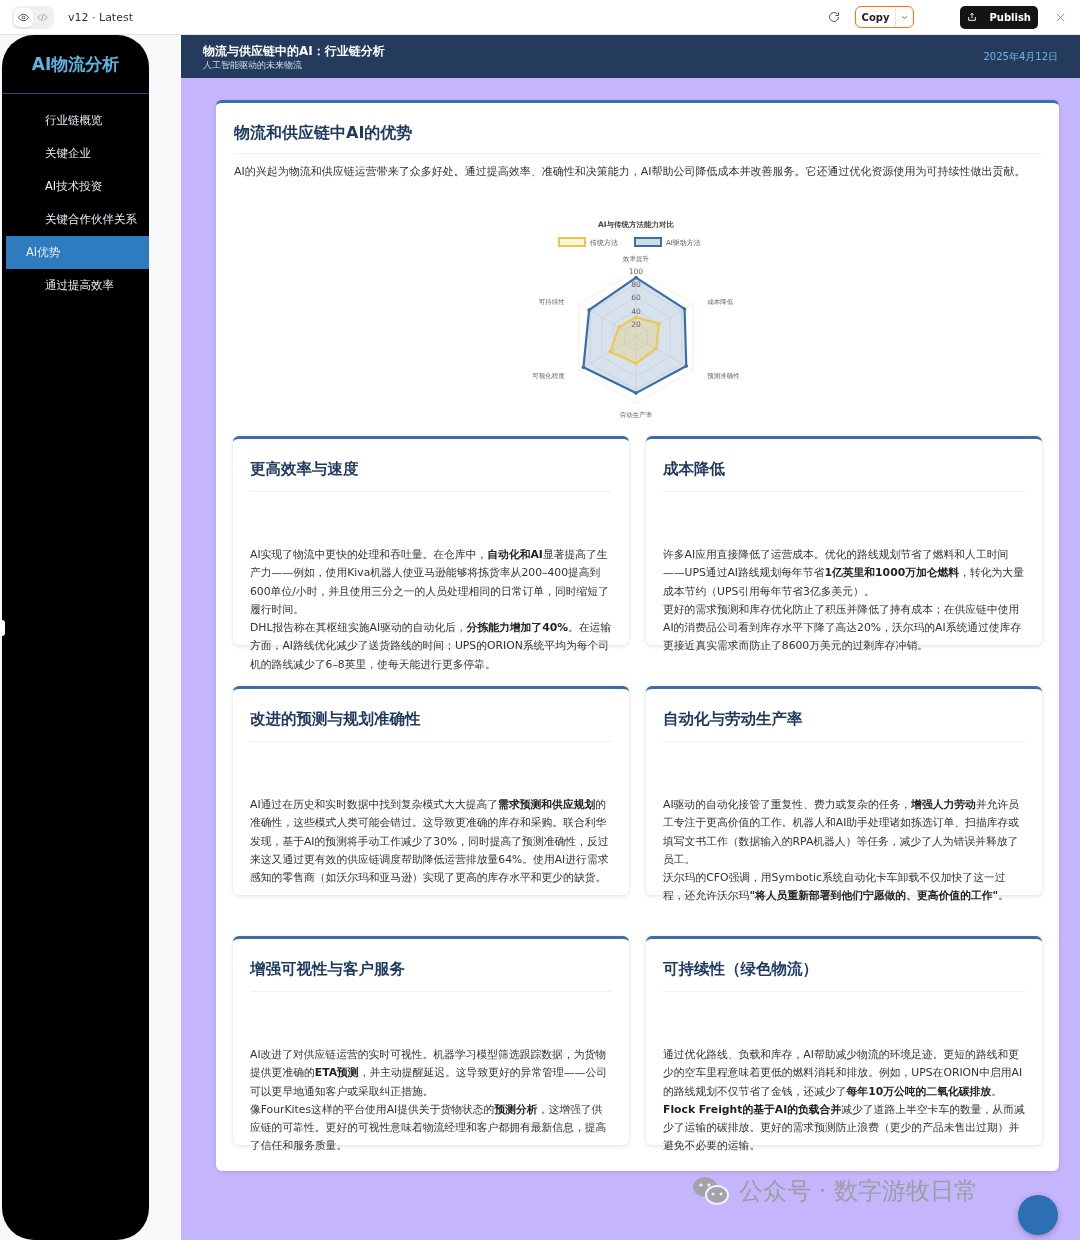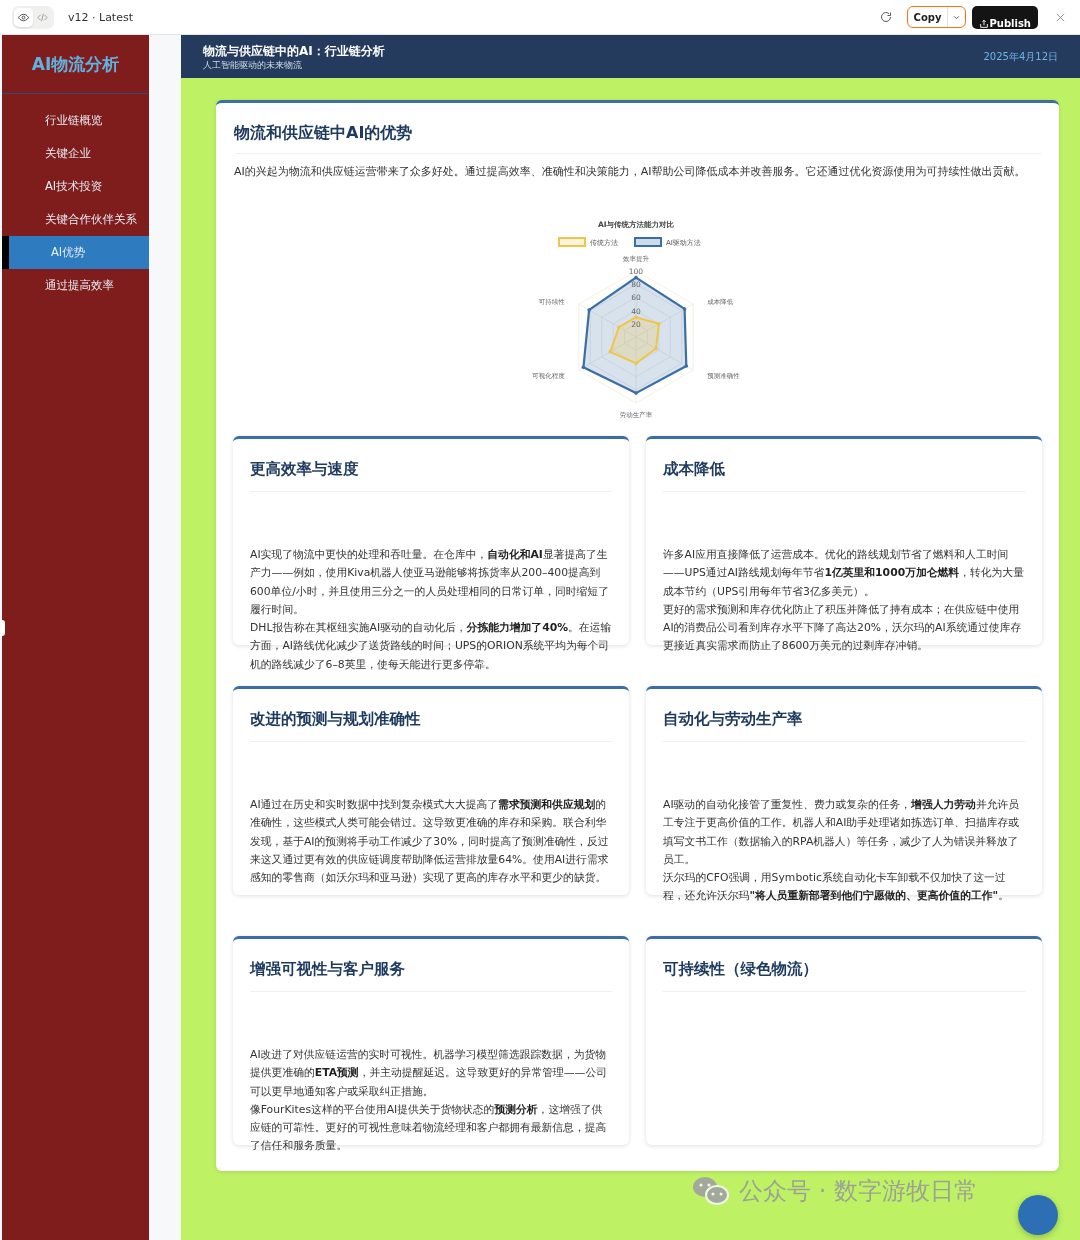--- a/index.html
+++ b/index.html
@@ -7,36 +7,36 @@
   .topbar { position: absolute; left: 0; top: 0; width: 1080px; height: 35px; background: #ffffff; border-bottom: 1px solid #e5e5e5; display: flex; align-items: center; }
   .view-toggle { margin-left: 12px; display: flex; background: #f0f0ee; border-radius: 7px; padding: 2px; }
   .view-toggle .vt { width: 19px; height: 19px; border-radius: 5px; display: flex; align-items: center; justify-content: center; }
   .view-toggle .vt.active { background: #ffffff; box-shadow: 0 1px 2px rgba(0,0,0,0.1); }
   .version { margin-left: 14px; font-size: 11px; color: #333; }
   .topbar-right { margin-left: auto; display: flex; align-items: center; margin-right: 12px; }
   .reload { width: 22px; height: 22px; display: flex; align-items: center; justify-content: center; margin-right: 10px; }
   .copy-group { display: flex; align-items: center; border: 1px solid #f97316; border-radius: 6px; height: 22px; margin-right: 6px; }
   .copy-btn { font-size: 10px; font-weight: bold; padding: 0 6px; color: #222; }
   .copy-caret { border-left: 1px solid #e5e5e5; width: 18px; height: 100%; display: flex; align-items: center; justify-content: center; }
-  .publish-btn { background: #141414; color: #fff; font-size: 10px; font-weight: bold; height: 23px; border-radius: 5px; display: flex; align-items: flex-end; padding: 0 7px; gap: 0; }
+  .publish-btn { background: #141414; color: #fff; font-size: 10px; font-weight: bold; height: 23px; border-radius: 5px; display: flex; align-items: center; padding: 0 7px; gap: 12px; margin-left: 40px; }
   .close-x { margin-left: 14px; width: 16px; height: 16px; display: flex; align-items: center; justify-content: center; }
 
-  .sidebar { position: absolute; left: 2px; top: 35px; width: 147px; height: 1205px; background: #7f1d1d; }
+  .sidebar { position: absolute; left: 2px; top: 35px; width: 147px; height: 1205px; background: #000000; border-radius: 32px; }
   .sidebar-brand { height: 59px; display: flex; align-items: center; justify-content: center; font-size: 17px; font-weight: bold; color: #5fb3e0; border-bottom: 1px solid #2f4a70; }
   .nav { margin-top: 10px; }
   .nav-item { height: 33px; display: flex; align-items: center; padding-left: 43px; font-size: 11.5px; color: #e8eef6; }
-  .nav-item.active { background: #2f7bbf; border-left: 7px solid #000000; padding-left: 42px; }
+  .nav-item.active { background: #2f7bbf; border-left: 4px solid #000000; padding-left: 20px; }
 
   .header { position: absolute; left: 181px; top: 35px; width: 899px; height: 43px; background: #243b5e; display: flex; align-items: center; }
   .header-titles { margin-left: 22px; }
   .header-title { font-size: 12px; font-weight: bold; color: #ffffff; line-height: 16px; }
   .header-sub { font-size: 9px; color: #d0dbe8; line-height: 12px; }
   .header-date { margin-left: auto; margin-right: 22px; font-size: 10px; color: #6fb5e3; }
 
-  .main { position: absolute; left: 181px; top: 78px; width: 899px; height: 1162px; background: #bef264; padding-left: 16px; }
+  .main { position: absolute; left: 181px; top: 78px; width: 899px; height: 1162px; background: #c4b5fd; padding-left: 16px; }
   .panel { position: absolute; left: 35px; top: 22px; width: 843px; height: 1071px; background: #fff; border-radius: 6px; border-top: 3px solid #3a6ea5; box-shadow: 0 1px 4px rgba(0,0,0,0.12); }
   .panel-title { position: absolute; left: 18px; top: 20px; font-size: 16px; font-weight: bold; color: #1e3a5f; }
   .panel-divider { position: absolute; left: 18px; right: 18px; top: 50px; height: 1px; background: #eef0f3; }
   .panel-intro { position: absolute; left: 18px; top: 60px; width: 810px; font-size: 11px; line-height: 18px; color: #333; }
 
   .chart { position: absolute; left: 305px; top: 110px; width: 230px; height: 220px; }
 
   .card { position: absolute; width: 396px; height: 209px; background: #fff; border-radius: 6px; border-top: 3px solid #3a6ea5; box-shadow: 0 1px 4px rgba(0,0,0,0.13); }
   .card-title { position: absolute; left: 17px; top: 20px; font-size: 15.5px; font-weight: bold; color: #1e3a5f; }
   .card-divider { position: absolute; left: 17px; right: 17px; top: 52px; height: 1px; background: #eef0f3; }
@@ -196,20 +196,21 @@
       <div class="card-body">AI驱动的自动化接管了重复性、费力或复杂的任务，<b>增强人力劳动</b>并允许员工专注于更高价值的工作。机器人和AI助手处理诸如拣选订单、扫描库存或填写文书工作（数据输入的RPA机器人）等任务，减少了人为错误并释放了员工。<br>沃尔玛的CFO强调，用Symbotic系统自动化卡车卸载不仅加快了这一过程，还允许沃尔玛<b>"将人员重新部署到他们宁愿做的、更高价值的工作"</b>。</div>
     </div>
     <div class="card" style="left:17px; top:833px;">
       <div class="card-title">增强可视性与客户服务</div>
       <div class="card-divider"></div>
       <div class="card-body">AI改进了对供应链运营的实时可视性。机器学习模型筛选跟踪数据，为货物提供更准确的<b>ETA预测</b>，并主动提醒延迟。这导致更好的异常管理——公司可以更早地通知客户或采取纠正措施。<br>像FourKites这样的平台使用AI提供关于货物状态的<b>预测分析</b>，这增强了供应链的可靠性。更好的可视性意味着物流经理和客户都拥有最新信息，提高了信任和服务质量。</div>
     </div>
     <div class="card" style="left:430px; top:833px;">
       <div class="card-title">可持续性（绿色物流）</div>
       <div class="card-divider"></div>
+      <div class="card-body">通过优化路线、负载和库存，AI帮助减少物流的环境足迹。更短的路线和更少的空车里程意味着更低的燃料消耗和排放。例如，UPS在ORION中启用AI的路线规划不仅节省了金钱，还减少了<b>每年10万公吨的二氧化碳排放</b>。<br><b>Flock Freight的基于AI的负载合并</b>减少了道路上半空卡车的数量，从而减少了运输的碳排放。更好的需求预测防止浪费（更少的产品未售出过期）并避免不必要的运输。</div>
     </div>
   </div>
 </div>
 
 <div class="edge-handle"></div>
 
 <div class="watermark">
   <svg width="40" height="32" viewBox="0 0 40 32">
     <ellipse cx="14" cy="12" rx="12" ry="10" fill="#a0a0a0"></ellipse>
     <ellipse cx="26" cy="20" rx="11" ry="9" fill="#a0a0a0" stroke="#f7f8fa" stroke-width="2"></ellipse>

